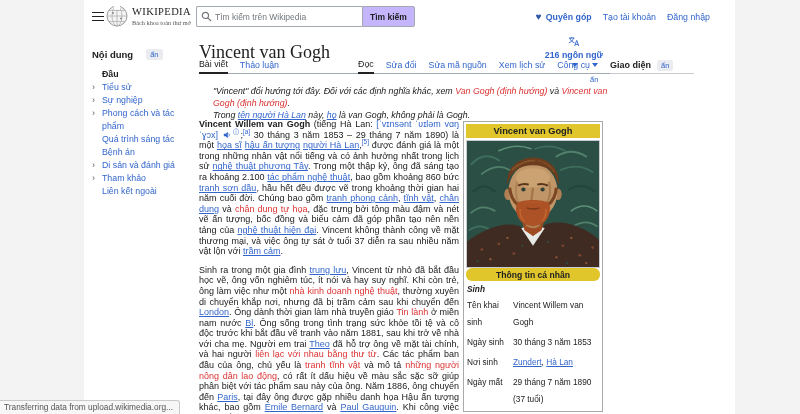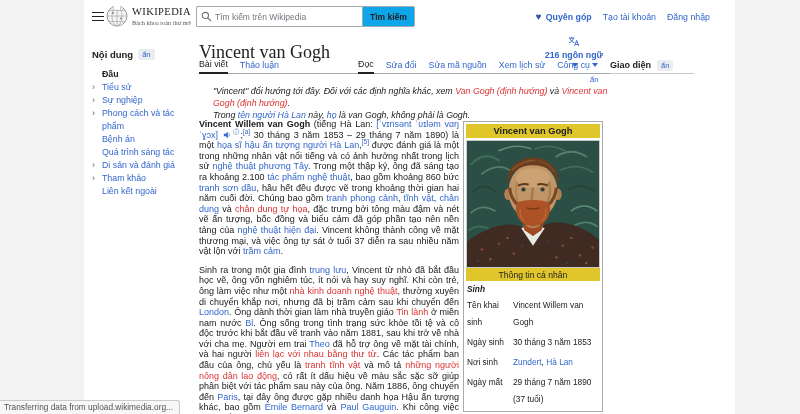--- a/index.html
+++ b/index.html
@@ -11,29 +11,29 @@
   .globe{position:absolute;left:22px;top:5px;}
   .wordmark{position:absolute;left:48px;top:7px;font-family:"Liberation Serif",serif;line-height:1;}
   .wordmark .wm-t{font-size:10.5px;letter-spacing:.4px;color:#202122;}
   .wordmark .wm-s{font-size:6.3px;color:#54595d;margin-top:2px;}
   .searchwrap{position:absolute;left:112px;top:6px;height:21px;display:flex;}
   .searchwrap input{width:166px;height:21px;box-sizing:border-box;border:1px solid #a2a9b1;
     border-right:none;border-radius:2px 0 0 2px;font-size:8.5px;padding:0 4px 0 18px;color:#202122;outline:none;
     font-family:"Liberation Sans", sans-serif;}
   .searchwrap input::placeholder{color:#72777d;}
   .mag{position:absolute;left:5px;top:5px;}
-  .searchbtn{height:21px;border:1px solid #a2a9b1;background:#0ea5e9;font-size:8.5px;font-weight:bold;
+  .searchbtn{height:21px;border:1px solid #a2a9b1;background:#c4b5fd;font-size:8.5px;font-weight:bold;
     color:#202122;padding:0 7px;border-radius:0 2px 2px 0;cursor:pointer;font-family:"Liberation Sans", sans-serif;}
   .hdr-right{position:absolute;right:25px;top:0;height:33px;display:flex;align-items:center;gap:11px;font-size:8.8px;}
   .heart{color:#3056a9;font-size:10px;margin-right:-7px;}
   .hlink{color:#3366cc;text-decoration:none;cursor:pointer;}
   .hlink.bold{font-weight:bold;}
   
   .toc{position:absolute;left:8px;top:49px;width:102px;font-size:8.8px;}
-  .toc-head{display:flex;align-items:center;gap:5px;margin-bottom:8px;}
+  .toc-head{display:flex;align-items:center;gap:13px;margin-bottom:8px;}
   .toc-title{font-weight:bold;font-size:9.5px;}
   .pill{background:#eaecf0;color:#3366cc;font-size:7.5px;padding:1px 4px;border-radius:2px;cursor:pointer;}
   #toc-list{list-style:none;margin:0;padding:0;}
   #toc-list li{position:relative;padding:0 0 0 10px;line-height:13px;color:#3366cc;cursor:pointer;}
   #toc-list li.active{color:#202122;font-weight:bold;}
   #toc-list .chev{position:absolute;left:0;top:0;color:#54595d;font-size:9px;}
   
   .title-row{position:absolute;left:115px;top:36px;width:404px;display:flex;justify-content:space-between;align-items:center;}
   .page-title{font-family:"Liberation Serif",serif;font-size:18px;line-height:20px;color:#202122;}
   .langbtn{display:flex;align-items:center;gap:3px;color:#3366cc;font-weight:bold;font-size:8.8px;cursor:pointer;flex-direction:column;}
@@ -47,34 +47,34 @@
   .tab.active{color:#202122;border-bottom:2px solid #202122;margin-bottom:-1px;}
   .tools-hide{position:absolute;left:506px;top:75px;font-size:7.5px;color:#3366cc;cursor:pointer;}
   .appearance{position:absolute;left:526px;top:57px;width:84px;height:16px;border-bottom:1px solid #c8ccd1;
     display:flex;align-items:center;gap:6px;}
   .app-title{font-weight:bold;font-size:9px;}
   
   .hatnotes{position:absolute;left:129px;top:86px;width:397px;font-style:italic;font-size:8.8px;line-height:11.5px;}
   .hatnote{margin-bottom:1px;}
   .article{position:absolute;left:115px;top:119px;width:404px;}
   .article p{font-size:9px;line-height:10.6px;text-align:justify;margin:0 0 8px 0;}
-  .lnk{color:#3366cc;cursor:pointer;}
+  .lnk{color:#3366cc;cursor:pointer;text-decoration:underline;}
   .red{color:#dd3333;cursor:pointer;}
   .redi{color:#dd3333;font-style:italic;cursor:pointer;}
   .b{font-weight:bold;}
   .ipa{color:#3366cc;cursor:pointer;}
   .sup{color:#3366cc;font-size:6.5px;vertical-align:super;line-height:0;cursor:pointer;}
   .spk{margin:0 1px;vertical-align:-1px;}
   
   .infobox{float:right;width:140px;box-sizing:border-box;border:1px solid #a8abae;background:#fff;
     margin:2px 0 6px 4px;padding:2px;font-size:8.3px;}
   .ib-title{background:#E0C62B;font-weight:bold;text-align:center;font-size:9.3px;padding:2px 0;}
   .portrait{display:block;width:100%;height:128px;border:1px solid #c8ccd1;box-sizing:border-box;margin-top:2px;}
   .ib-cap{text-align:center;font-size:8px;line-height:10px;padding:3px 1px 4px 1px;}
-  .ib-hdr{background:#E0C62B;font-weight:normal;text-align:center;font-size:8.6px;padding:1.5px 0;}
+  .ib-hdr{background:#E0C62B;font-weight:bold;text-align:center;font-size:8.6px;padding:1.5px 0;border-radius:6px;}
   .ib-sec{font-weight:bold;padding:3px 0 1px 1px;font-style:italic;}
   .ib-row{display:flex;padding:1.5px 0 1.5px 1px;line-height:17px;}
   .ib-label{width:42px;flex:none;padding-right:4px;}
   .ib-val{flex:1;}
   
   .statusbar{position:absolute;left:0;bottom:0;background:#f7f7f7;border:1px solid #c9c9c9;
     border-left:none;border-bottom:none;border-radius:0 3px 0 0;padding:1px 6px 2px 4px;
     font-size:8.3px;color:#555;}
 </style>
 </head>
@@ -117,22 +117,22 @@
   <div class="toc">
     <div class="toc-head">
       <span class="toc-title">Nội dung</span>
       <span class="pill">ẩn</span>
     </div>
     <ul id="toc-list">
         <li class="active"><span>Đầu</span></li>
         <li><span class="chev">›</span><span>Tiểu sử</span></li>
         <li><span class="chev">›</span><span>Sự nghiệp</span></li>
         <li><span class="chev">›</span><span>Phong cách và tác phẩm</span></li>
+        <li><span>Quá trình sáng tác</span></li>
         <li><span>Bệnh án</span></li>
-        <li><span>Quá trình sáng tác</span></li>
         <li><span class="chev">›</span><span>Di sản và đánh giá</span></li>
         <li><span class="chev">›</span><span>Tham khảo</span></li>
         <li><span>Liên kết ngoài</span></li>
       </ul>
   </div>
 
   <div class="title-row">
     <span class="page-title">Vincent van Gogh</span>
     <span class="langbtn">
       <svg width="11" height="11" viewBox="0 0 12 12">

